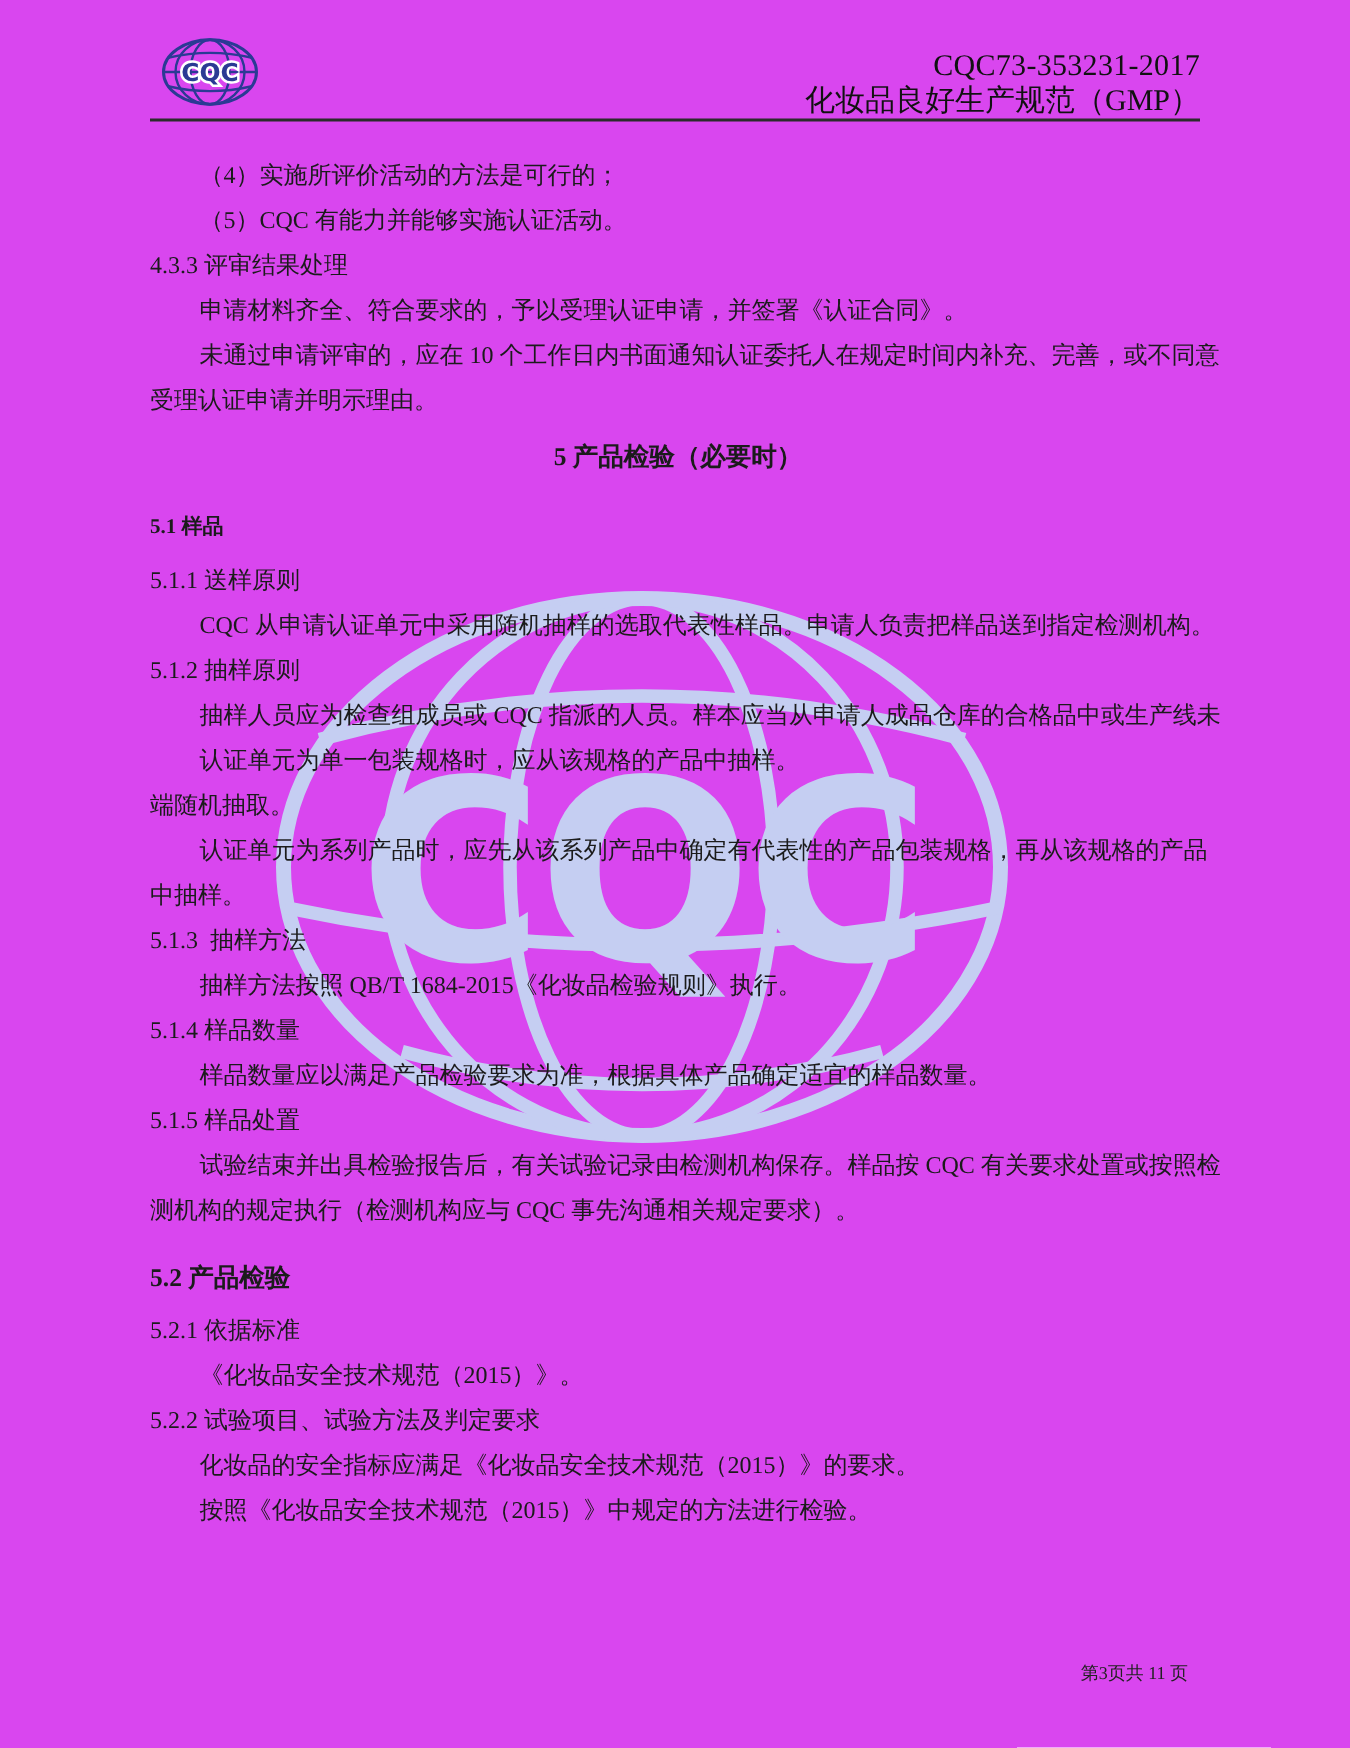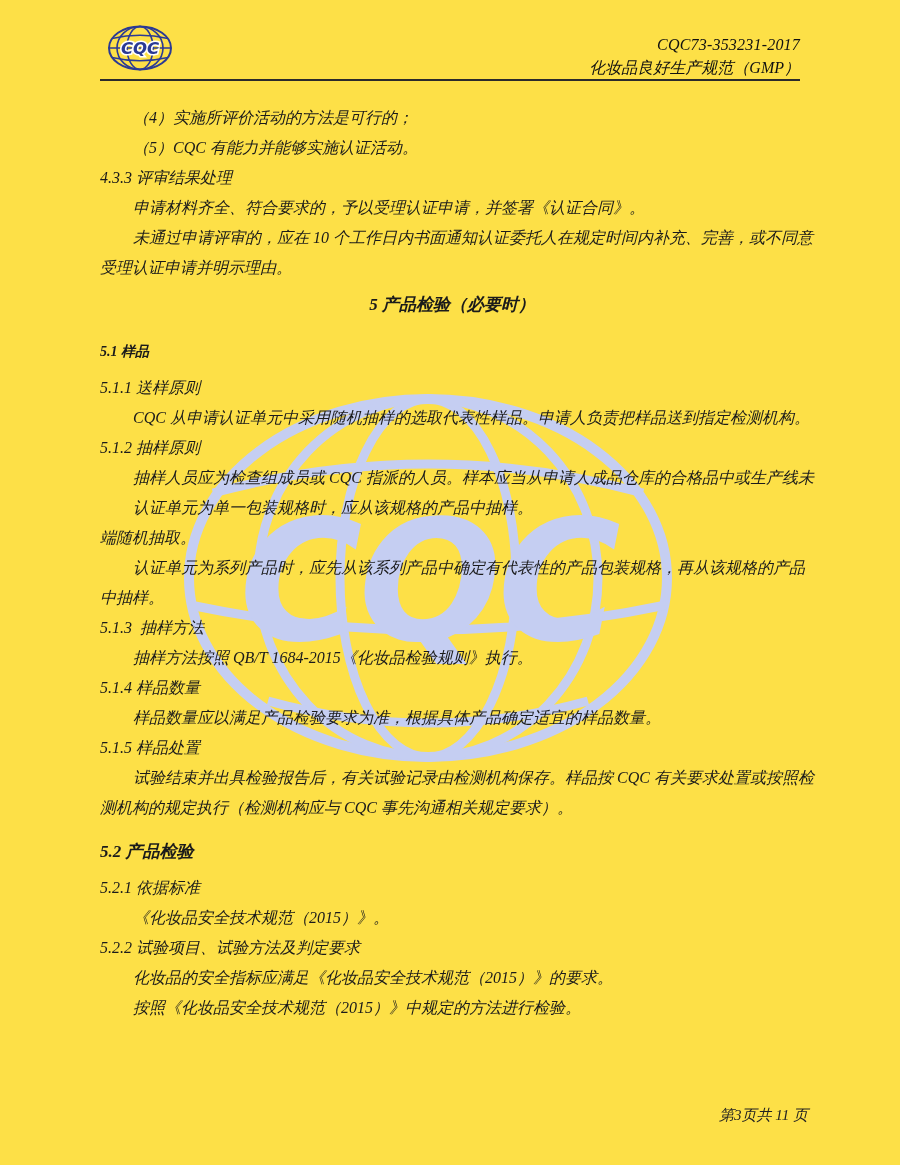--- a/index.html
+++ b/index.html
@@ -1,40 +1,40 @@
 <!DOCTYPE html>
 <html><head>
 <meta charset="utf-8">
 <style>
   html,body { margin:0; padding:0; background:#ffffff; }
   .page {
-    position:relative; width:900px; height:1165px; background:#fde047;
+    position:relative; width:900px; height:1165px; background:#d946ef;
     font-family:"Liberation Serif","DejaVu Serif",serif;
-    color:#1b1b1b; overflow:hidden;font-style:italic;
+    color:#1b1b1b; overflow:hidden;
   }
   
   .logo { position:absolute; left:107px; top:25px; width:66px; height:46px; }
   .header-meta { position:absolute; right:100px; top:33px; text-align:right;
-    font-size:16px; line-height:23px; color:#111; }
+    font-size:20px; line-height:23px; color:#111; }
   .doc-number { font-family:"Liberation Serif",serif; letter-spacing:0.2px; }
   .header-rule { position:absolute; left:100px; width:700px; top:79px;
     height:0; border-top:2px solid #2b2b2b; }
   
   .watermark { position:absolute; left:183px; top:393px; width:490px; height:370px;
     z-index:0; pointer-events:none; }
   
   .content { position:absolute; left:100px; top:103px; width:704px; z-index:1; }
   .line { margin:0; font-size:16px; line-height:30px; white-space:pre; }
   .indent { padding-left:33px; }
   .h1 { font-weight:bold; font-size:17px; margin-top:7px;text-align:center; }
   .h2 { font-weight:bold; font-size:14px; margin-top:17px; }
   .h2b { font-weight:bold; font-size:17px; margin-top:14px; }
   .mt6 { margin-top:6px; }
   
-  .footer { position:absolute; right:92px; top:1103px; font-size:15px;
+  .footer { position:absolute; right:108px; top:1103px; font-size:12px;
     line-height:24px; color:#222; z-index:1; }
 </style>
 </head>
 <body>
 
 <div class="page">
 
   <div class="logo">
     <svg width="66" height="46" viewBox="0 0 66 46" xmlns="http://www.w3.org/2000/svg">
       <g fill="none" stroke="#2b3a94" stroke-width="2">

